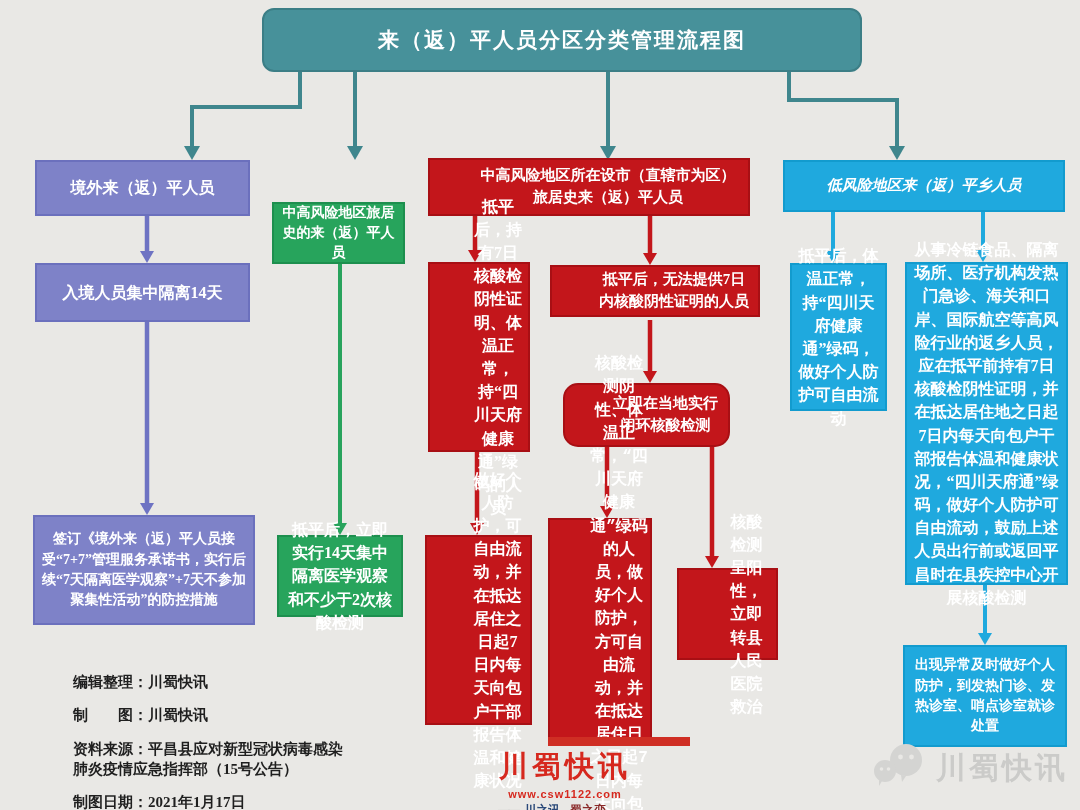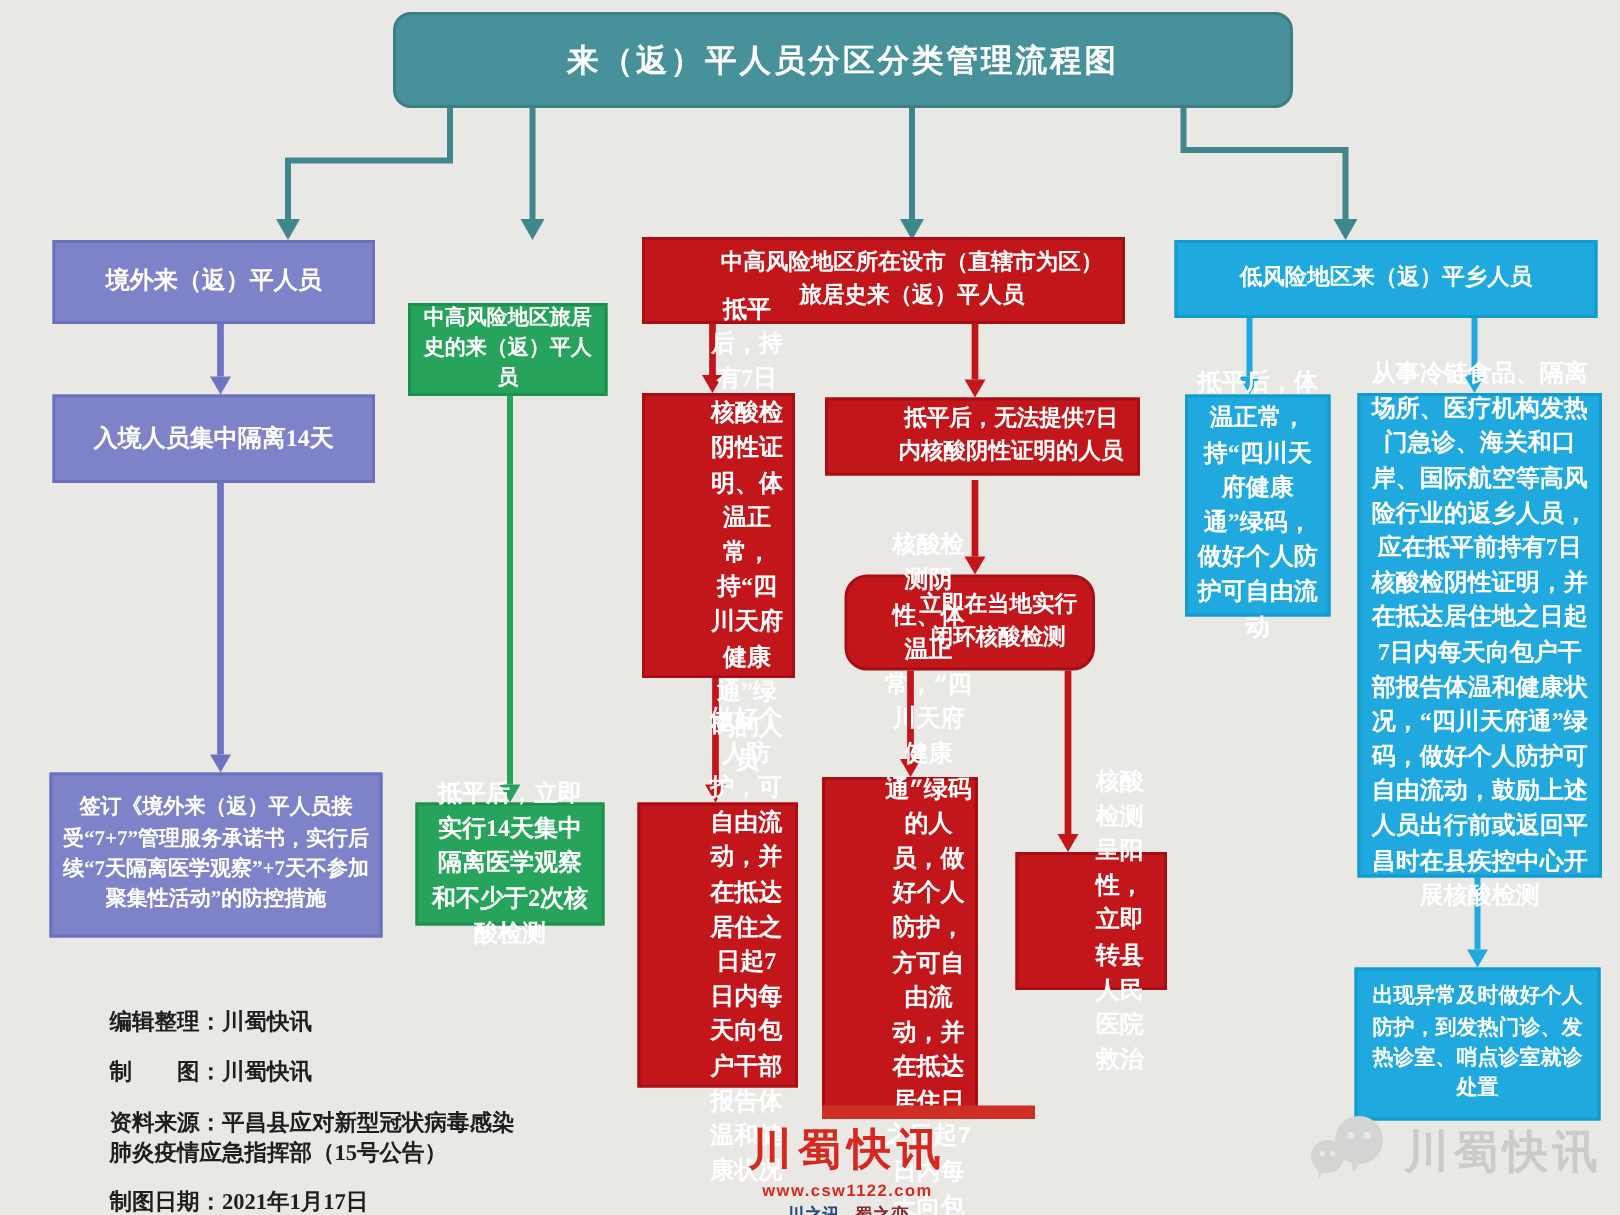--- a/index.html
+++ b/index.html
@@ -129,21 +129,21 @@
   <div class="box green fs13" style="left:277px;top:535px;width:126px;height:82px;">抵平后，立即实行14天集中隔离医学观察和不少于2次核酸检测</div>
 
   <div class="box red fs15" style="left:428px;top:158px;width:322px;height:58px;">中高风险地区所在设市（直辖市为区）旅居史来（返）平人员</div>
   <div class="box red fs13" style="left:428px;top:262px;width:102px;height:190px;">抵平后，持有7日核酸检阴性证明、体温正常，持“四川天府健康通”绿码的人员</div>
   <div class="box red fs15" style="left:550px;top:265px;width:210px;height:52px;">抵平后，无法提供7日内核酸阴性证明的人员</div>
   <div class="box red fs15" style="left:563px;top:383px;width:167px;height:64px;border-radius:15px;">立即在当地实行闭环核酸检测</div>
   <div class="box red fs13" style="left:425px;top:535px;width:107px;height:190px;">做好个人防护，可自由流动，并在抵达居住之日起7日内每天向包户干部报告体温和健康状况</div>
   <div class="box red fs13" style="left:548px;top:518px;width:104px;height:227px;font-family:Liberation Mono, monospace;">核酸检测阴性、体温正常，“四川天府健康通”绿码的人员，做好个人防护，方可自由流动，并在抵达居住日之日起7日内每天向包户干部报告体温和健康状况</div>
   <div class="box red fs13" style="left:677px;top:568px;width:101px;height:92px;">核酸检测呈阳性，立即转县人民医院救治</div>
 
-  <div class="box blue fs15" style="left:783px;top:160px;width:282px;height:52px;">低风险地区来（返）平乡人员</div>
+  <div class="box blue fs15" style="left:783px;top:160px;width:282px;height:52px;font-style:italic;">低风险地区来（返）平乡人员</div>
   <div class="box blue fs13" style="left:790px;top:263px;width:97px;height:148px;">抵平后，体温正常，持“四川天府健康通”绿码，做好个人防护可自由流动</div>
   <div class="box blue fs13" style="left:905px;top:262px;width:163px;height:323px;">从事冷链食品、隔离场所、医疗机构发热门急诊、海关和口岸、国际航空等高风险行业的返乡人员，应在抵平前持有7日核酸检阴性证明，并在抵达居住地之日起7日内每天向包户干部报告体温和健康状况，“四川天府通”绿码，做好个人防护可自由流动，鼓励上述人员出行前或返回平昌时在县疾控中心开展核酸检测</div>
   <div class="box blue fs14" style="left:903px;top:645px;width:164px;height:102px;">出现异常及时做好个人防护，到发热门诊、发热诊室、哨点诊室就诊处置</div>
 
   <div class="footer">
     <p>编辑整理：川蜀快讯</p>
     <p>制　　图：川蜀快讯</p>
     <p>资料来源：平昌县应对新型冠状病毒感染肺炎疫情应急指挥部（15号公告）</p>
     <p>制图日期：2021年1月17日</p>
   </div>

